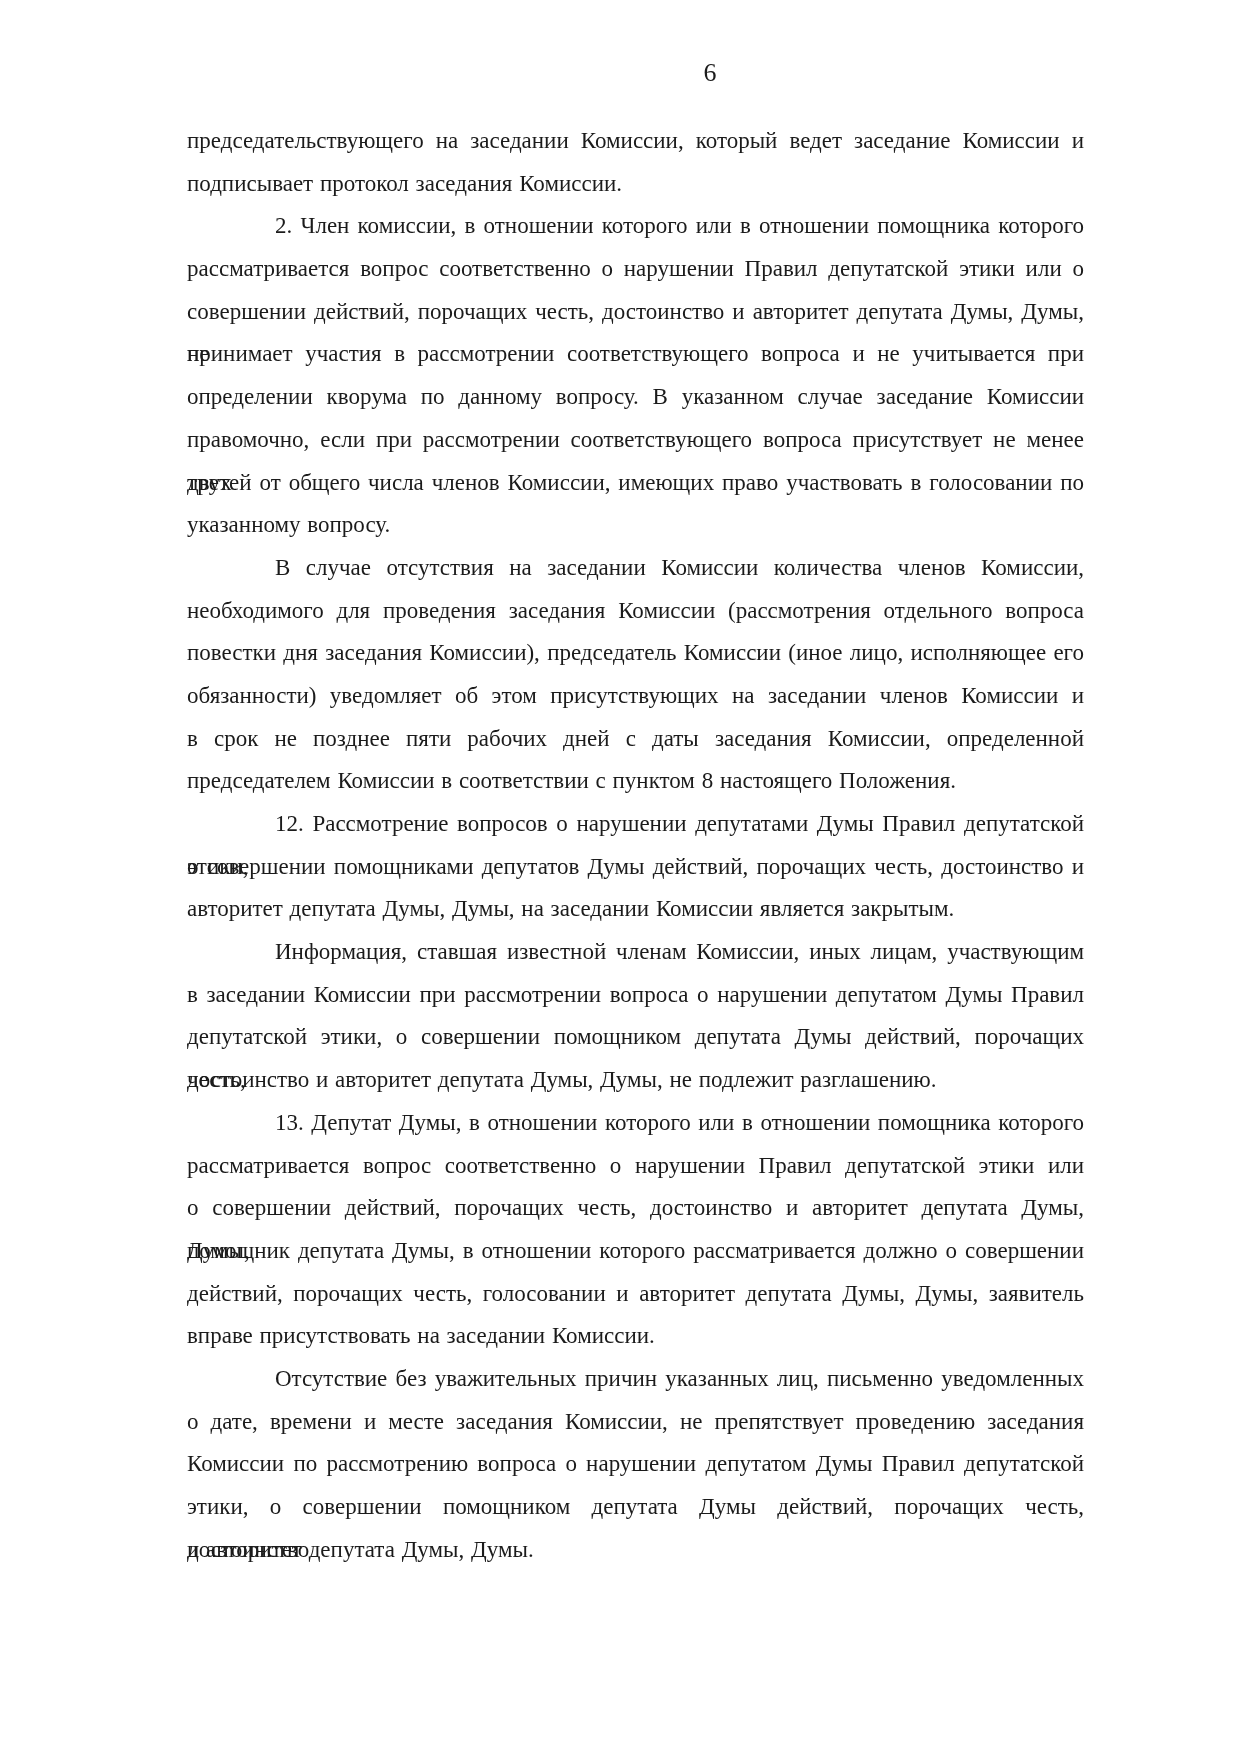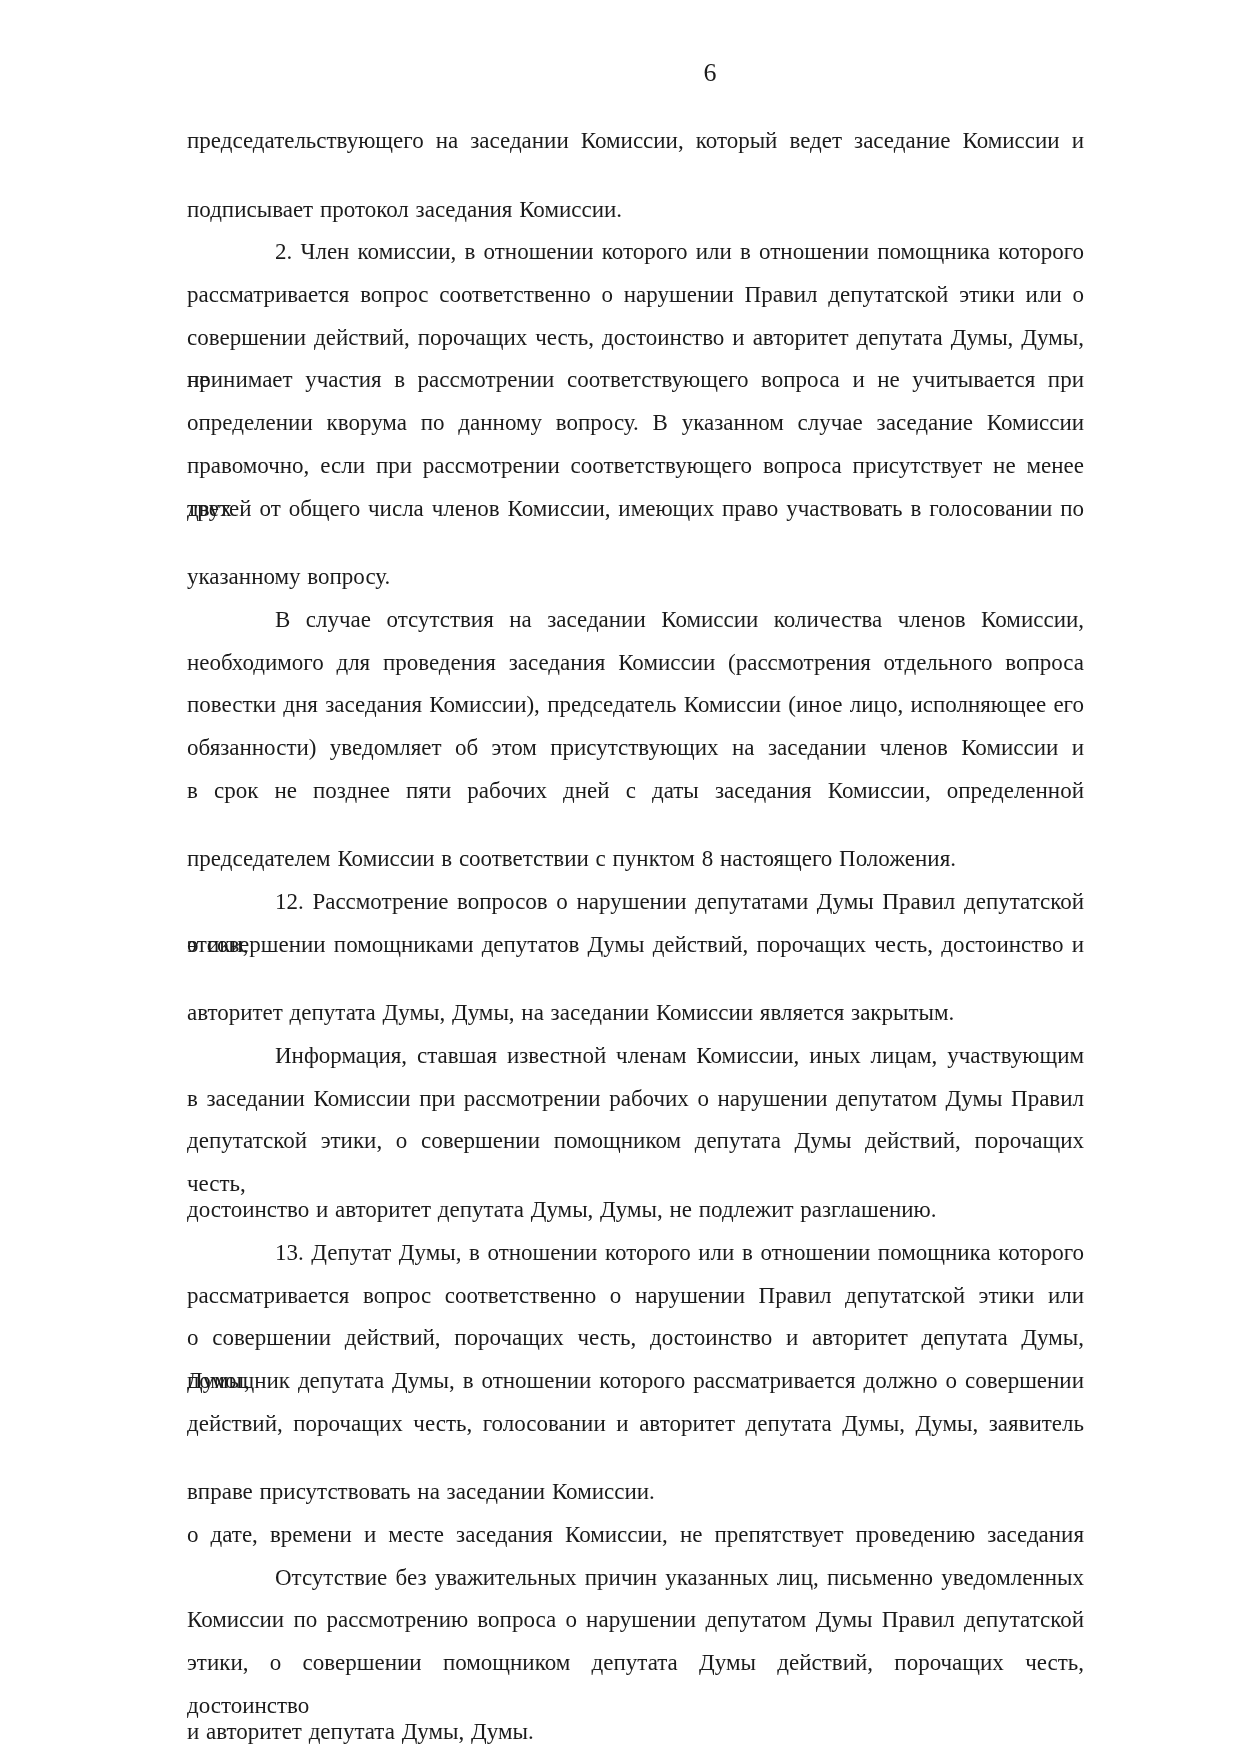--- a/index.html
+++ b/index.html
@@ -40,21 +40,20 @@
     font-size: 23px;
     line-height: 42.7px;
     height: 42.7px;
     text-align: justify;
     text-align-last: justify;
     word-spacing: 1px;
     white-space: normal;
   }
   .ln.last {
     text-align-last: left;
-    margin-top: 26px;
   }
   .ln.ind {
     text-indent: 88px;
   }
 </style>
 </head>
 <body>
 
 <div class="page">
 
@@ -88,36 +87,36 @@
     </p>
 
     <p class="para">
       <span class="ln ind" style="display:block">12. Рассмотрение вопросов о нарушении депутатами Думы Правил депутатской этики,</span>
       <span class="ln" style="display:block">о совершении помощниками депутатов Думы действий, порочащих честь, достоинство и</span>
       <span class="ln last" style="display:block">авторитет депутата Думы, Думы, на заседании Комиссии является закрытым.</span>
     </p>
 
     <p class="para">
       <span class="ln ind" style="display:block">Информация, ставшая известной членам Комиссии, иных лицам, участвующим</span>
-      <span class="ln" style="display:block">в заседании Комиссии при рассмотрении рабочих о нарушении депутатом Думы Правил</span>
+      <span class="ln" style="display:block">в заседании Комиссии при рассмотрении вопроса о нарушении депутатом Думы Правил</span>
       <span class="ln" style="display:block">депутатской этики, о совершении помощником депутата Думы действий, порочащих честь,</span>
       <span class="ln last" style="display:block">достоинство и авторитет депутата Думы, Думы, не подлежит разглашению.</span>
     </p>
 
     <p class="para">
       <span class="ln ind" style="display:block">13. Депутат Думы, в отношении которого или в отношении помощника которого</span>
       <span class="ln" style="display:block">рассматривается вопрос соответственно о нарушении Правил депутатской этики или</span>
       <span class="ln" style="display:block">о совершении действий, порочащих честь, достоинство и авторитет депутата Думы, Думы,</span>
       <span class="ln" style="display:block">помощник депутата Думы, в отношении которого рассматривается должно о совершении</span>
       <span class="ln" style="display:block">действий, порочащих честь, голосовании и авторитет депутата Думы, Думы, заявитель</span>
       <span class="ln last" style="display:block">вправе присутствовать на заседании Комиссии.</span>
     </p>
 
     <p class="para">
+      <span class="ln ind" style="display:block">Отсутствие без уважительных причин указанных лиц, письменно уведомленных</span>
       <span class="ln" style="display:block">о дате, времени и месте заседания Комиссии, не препятствует проведению заседания</span>
-      <span class="ln ind" style="display:block">Отсутствие без уважительных причин указанных лиц, письменно уведомленных</span>
       <span class="ln" style="display:block">Комиссии по рассмотрению вопроса о нарушении депутатом Думы Правил депутатской</span>
       <span class="ln" style="display:block">этики, о совершении помощником депутата Думы действий, порочащих честь, достоинство</span>
       <span class="ln last" style="display:block">и авторитет депутата Думы, Думы.</span>
     </p>
 
   </div>
 </div>
 
 </body></html>

